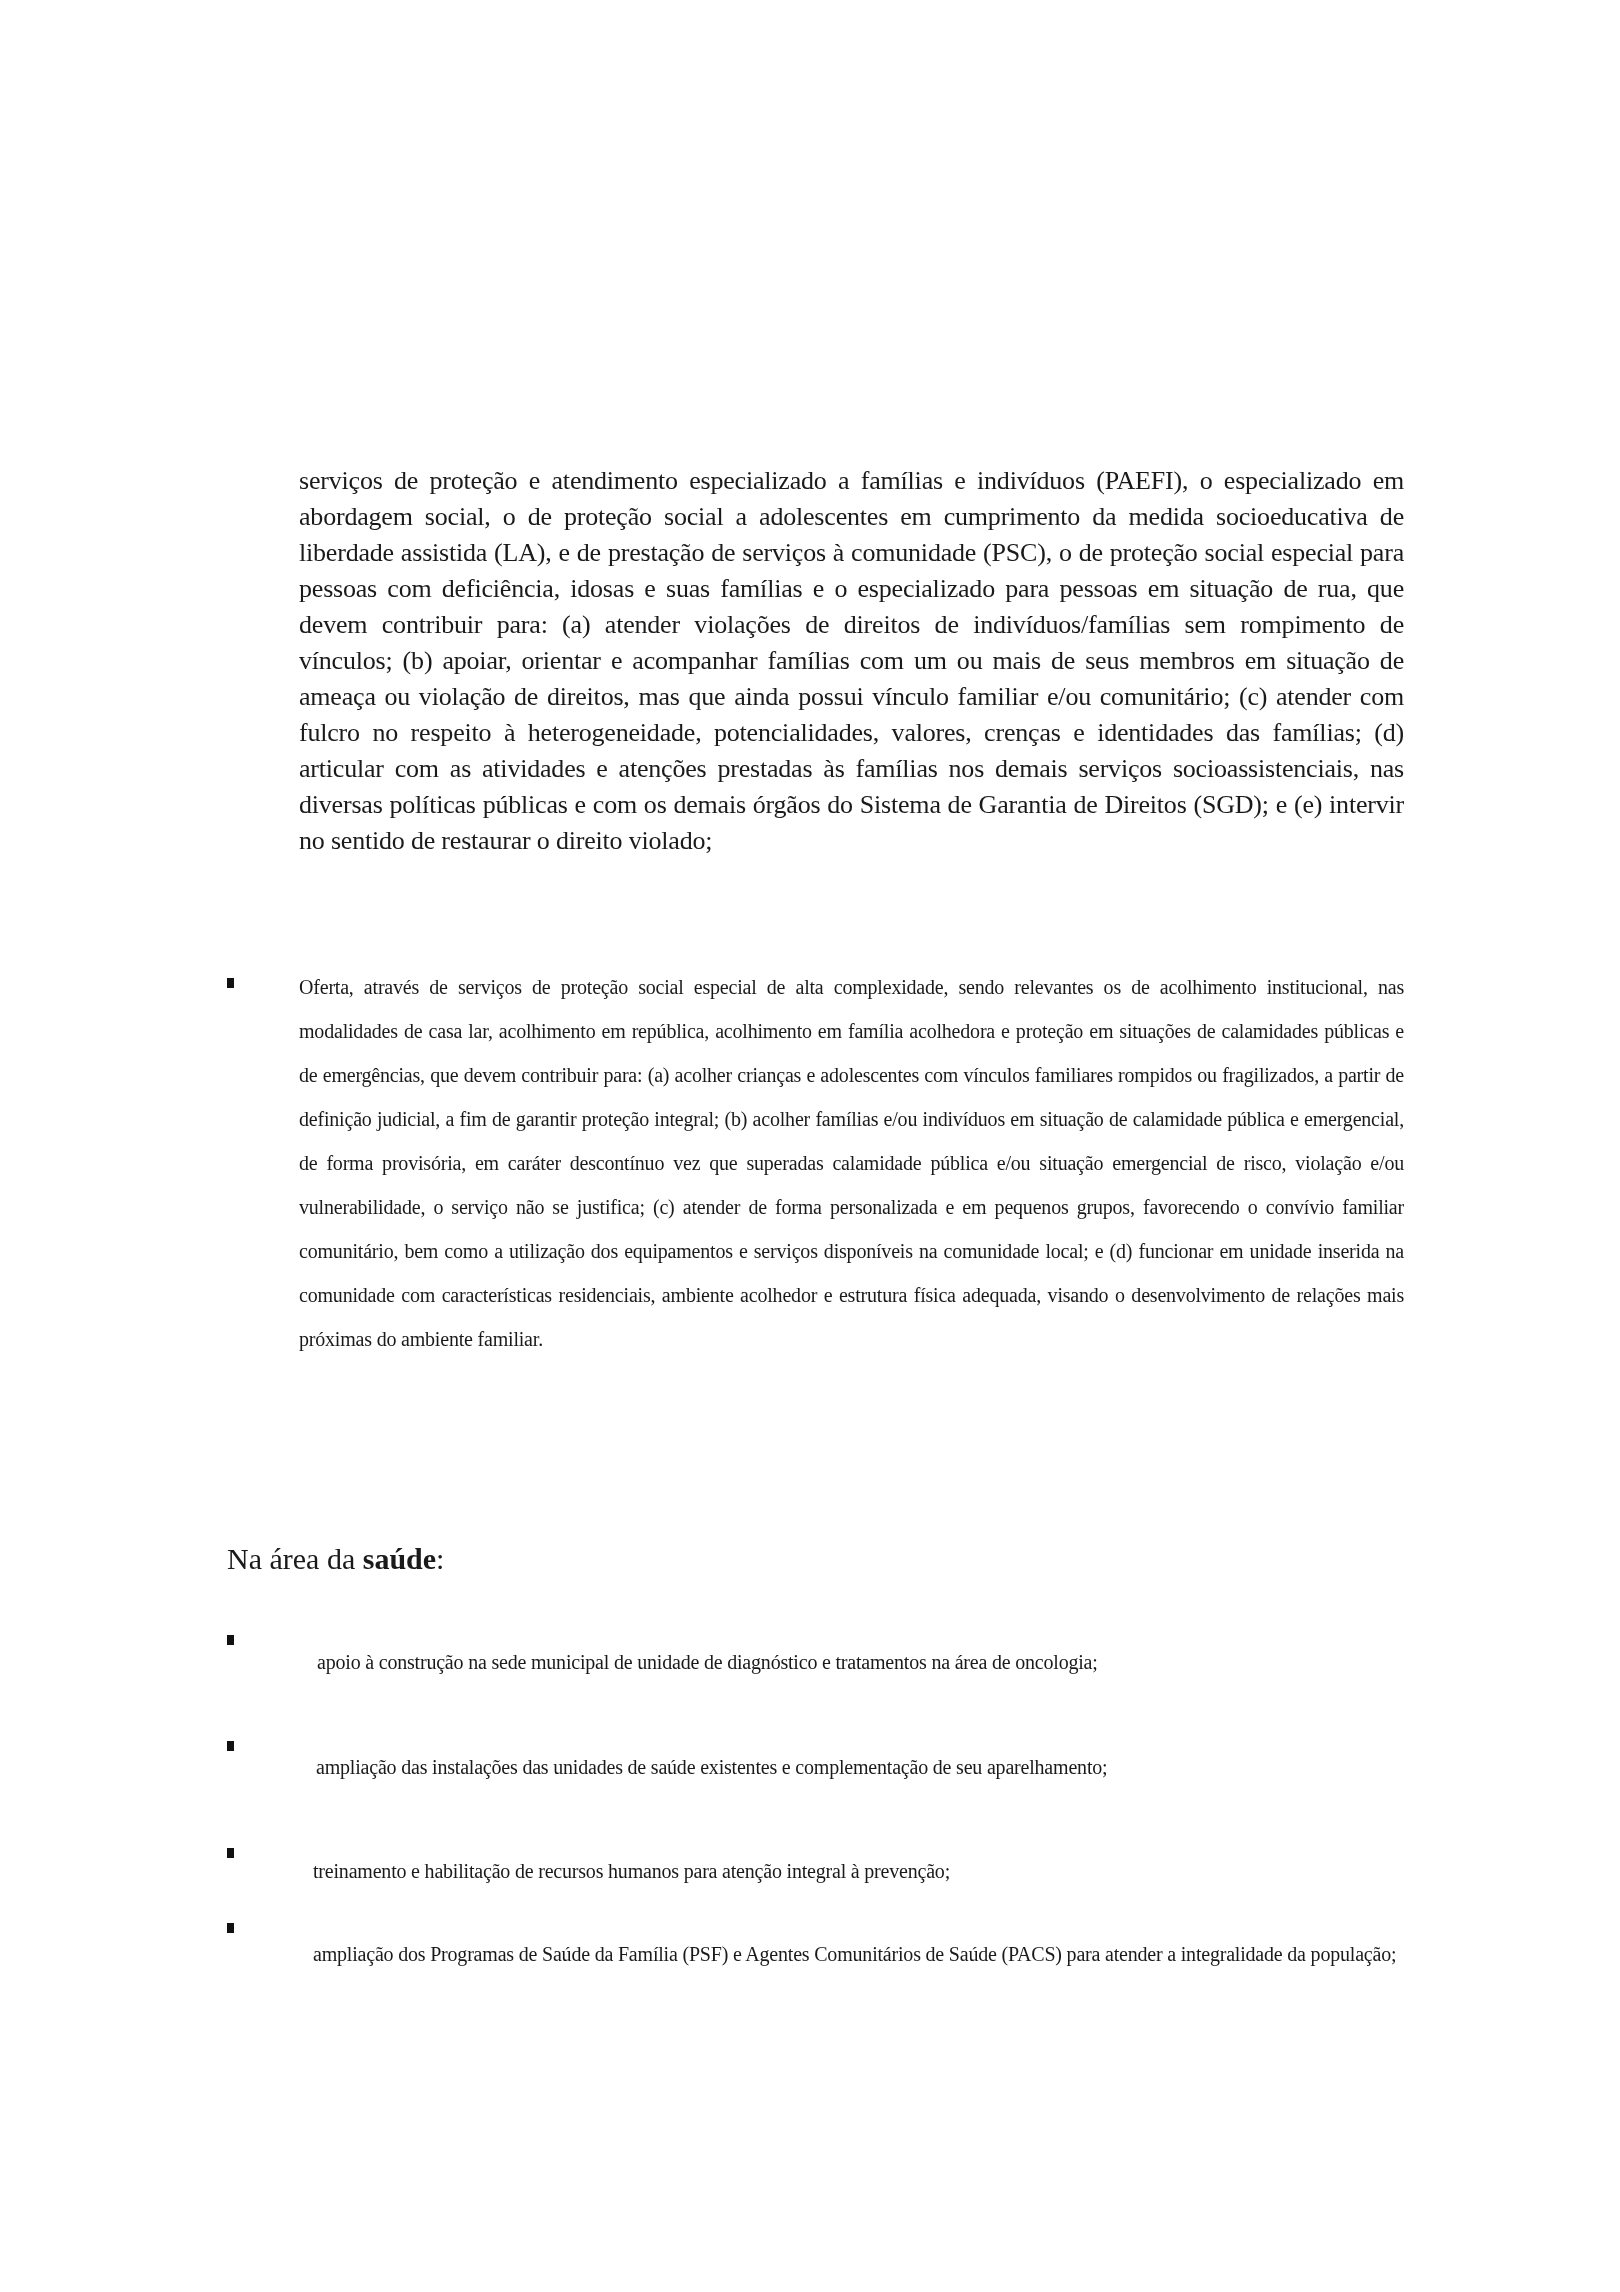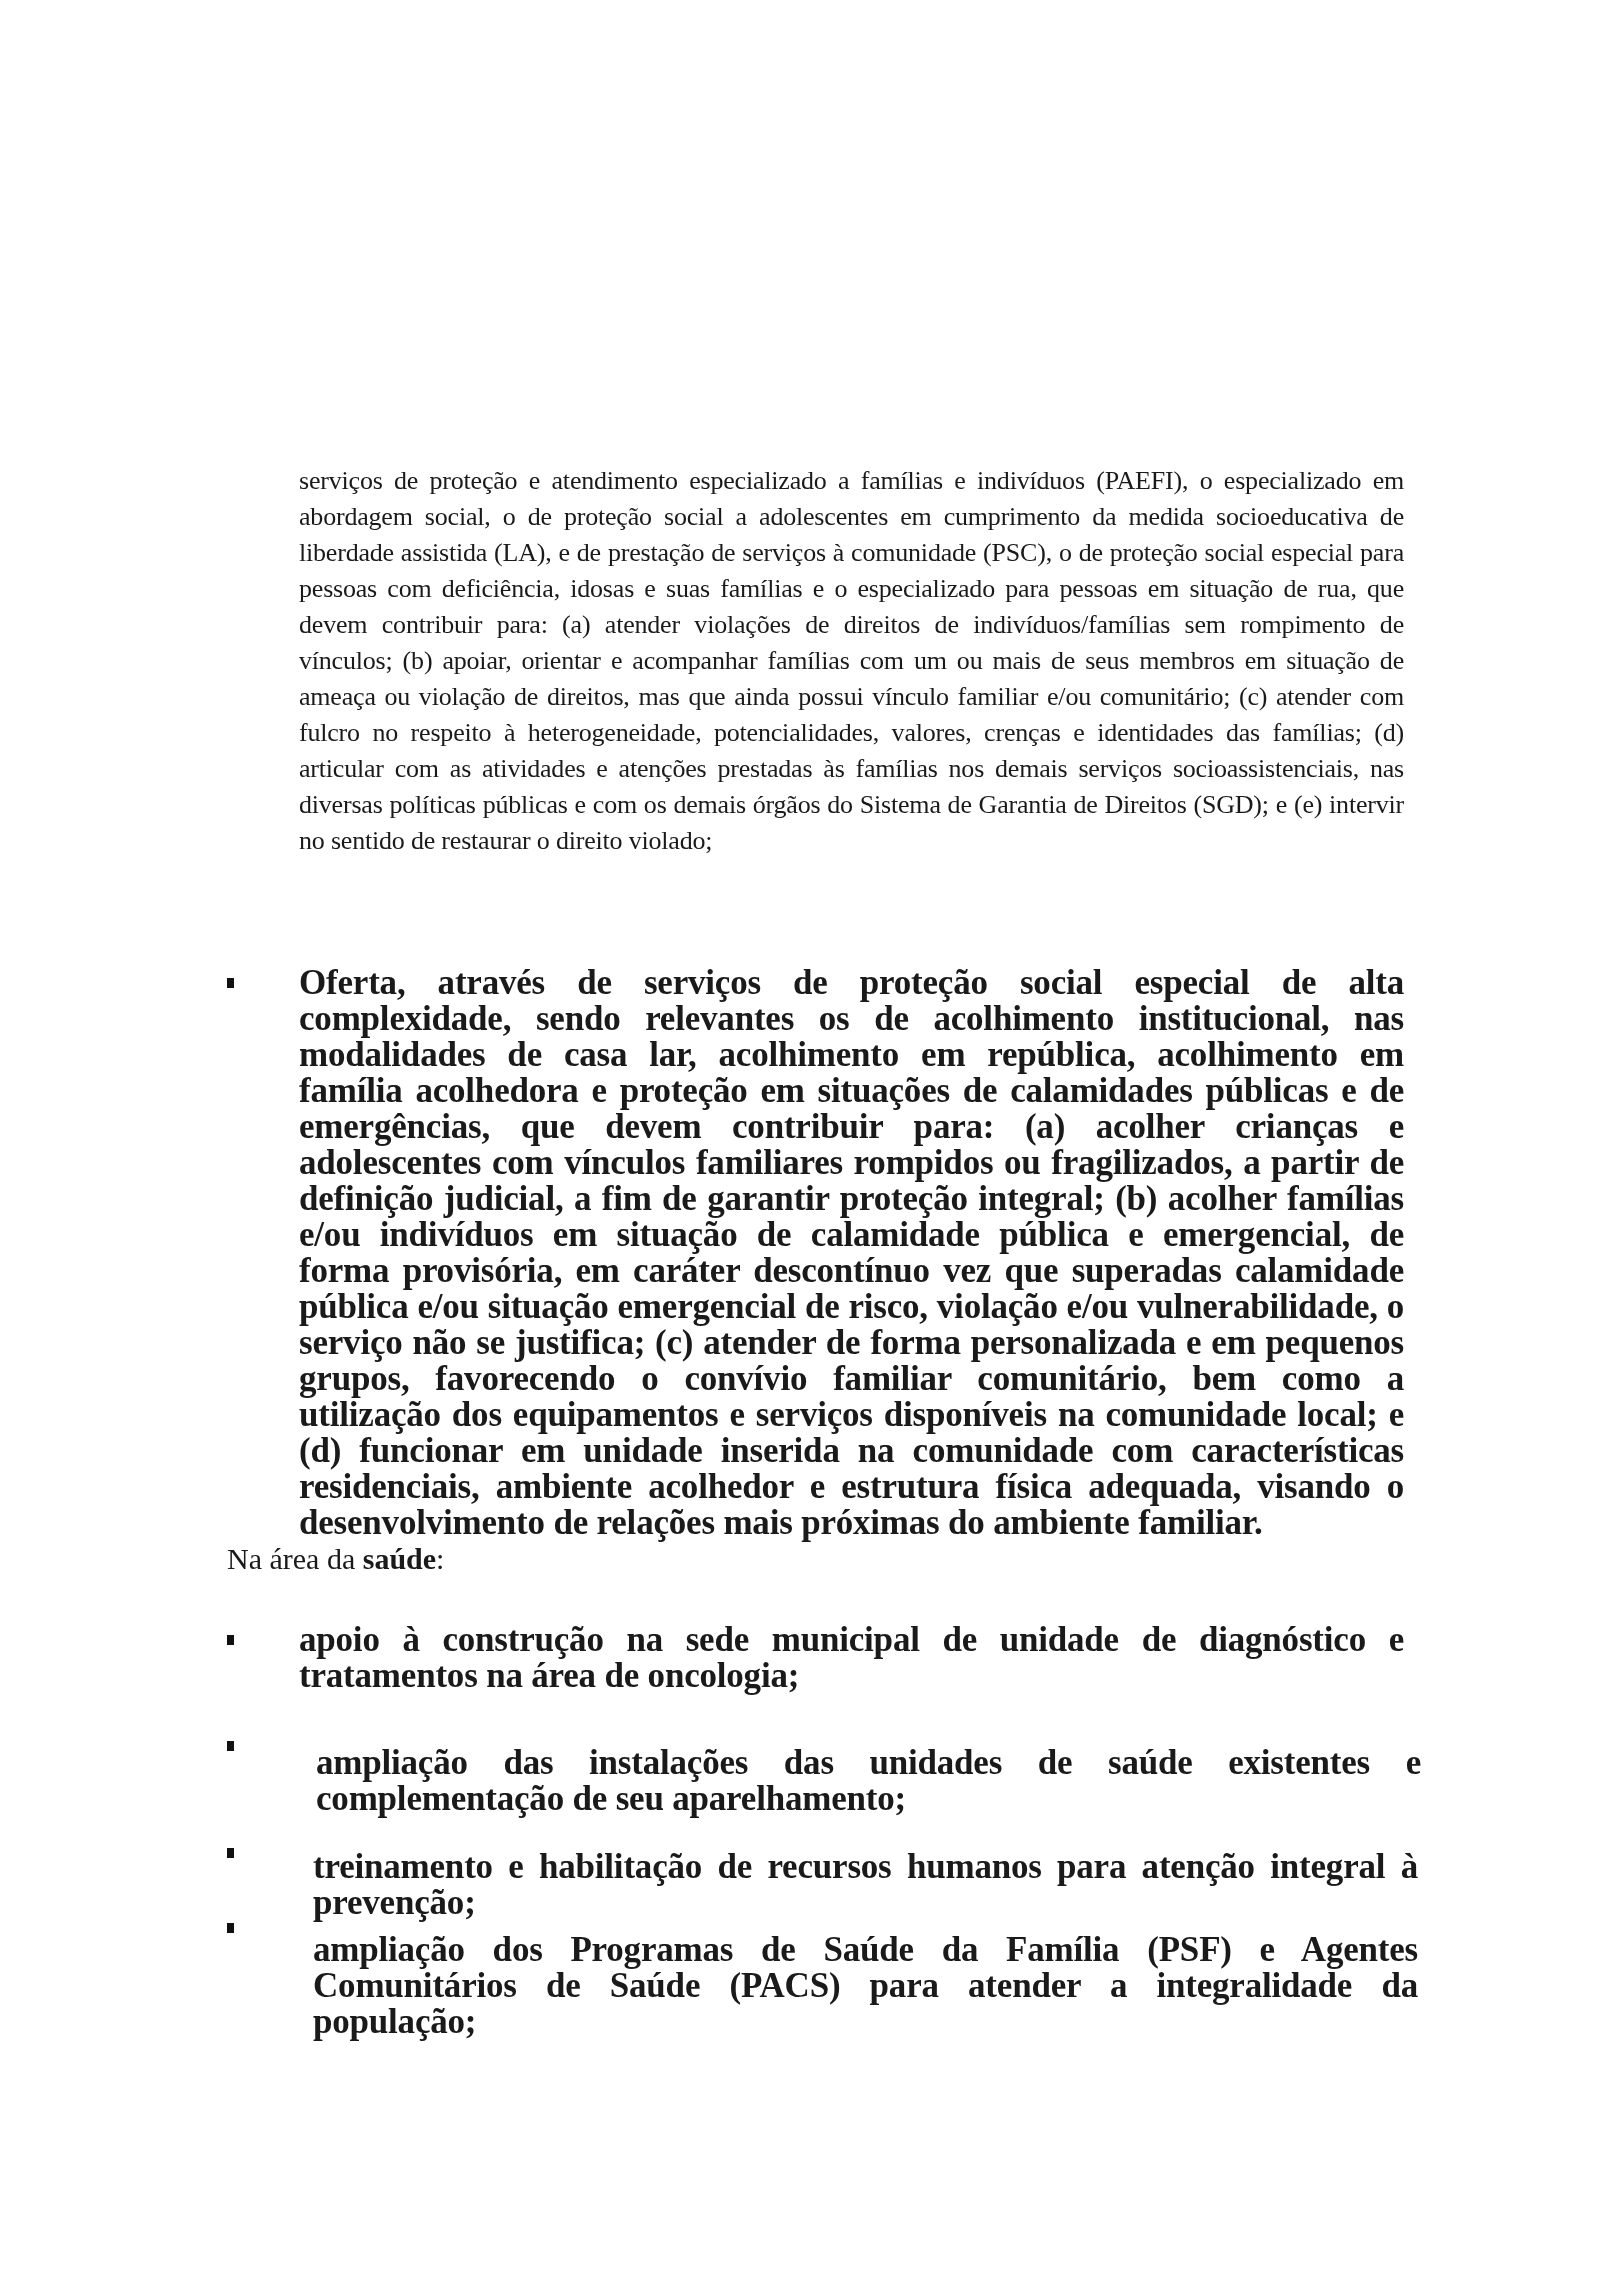--- a/index.html
+++ b/index.html
@@ -3,22 +3,22 @@
   <meta charset="utf-8">
   <style>
     html, body { margin: 0; padding: 0; background: #ffffff; }
     body { width: 1620px; height: 2293px; position: relative; overflow: hidden;
            font-family: "Liberation Serif", "DejaVu Serif", serif; color: #1a1a1a; }
     .page { position: absolute; left: 0; top: 0; width: 1620px; height: 1700px; background: #fff; }
     .para { position: absolute; left: 299px; width: 1105px; font-size: 26px; line-height: 36px;
             text-align: justify; letter-spacing: -0.2px; word-spacing: 0px; }
     .bullet-item { position: absolute; left: 227px; width: 1176px; }
     .bullet-mark { position: absolute; left: 0; top: 12.7px; width: 6.9px; height: 10.8px; background: #111; }
-    .bullet-text { position: absolute; left: 72px; width: 1105px; font-size: 35px; line-height: 36px;
-                   text-align: justify; letter-spacing: -0.2px; font-weight: bold; }
+    .bullet-text { position: absolute; left: 72px; width: 1105px; font-size: 20px; line-height: 44px;
+                   text-align: justify; letter-spacing: -0.2px; }
     .heading { position: absolute; left: 227px; top: 1541px; font-size: 30px; line-height: 36px; }
     .heading b { font-weight: bold; }
   </style>
 </head>
 <body>
 
 <div class="page">
 
   <p class="para" style="top:463px; margin:0;">serviços de proteção e atendimento especializado a famílias e indivíduos (PAEFI), o especializado em abordagem social, o de proteção social a adolescentes em cumprimento da medida socioeducativa de liberdade assistida (LA), e de prestação de serviços à comunidade (PSC), o de proteção social especial para pessoas com deficiência, idosas e suas famílias e o especializado para pessoas em situação de rua, que devem contribuir para: (a) atender violações de direitos de indivíduos/famílias sem rompimento de vínculos; (b) apoiar, orientar e acompanhar famílias com um ou mais de seus membros em situação de ameaça ou violação de direitos, mas que ainda possui vínculo familiar e/ou comunitário; (c) atender com fulcro no respeito à heterogeneidade, potencialidades, valores, crenças e identidades das famílias; (d) articular com as atividades e atenções prestadas às famílias nos demais serviços socioassistenciais, nas diversas políticas públicas e com os demais órgãos do Sistema de Garantia de Direitos (SGD); e (e) intervir no sentido de restaurar o direito violado;</p>
 
@@ -26,21 +26,21 @@
     <span class="bullet-mark"></span>
     <p class="bullet-text" style="margin:0; top:0;">Oferta, através de serviços de proteção social especial de alta complexidade, sendo relevantes os de acolhimento institucional, nas modalidades de casa lar, acolhimento em república, acolhimento em família acolhedora e proteção em situações de calamidades públicas e de emergências, que devem contribuir para: (a) acolher crianças e adolescentes com vínculos familiares rompidos ou fragilizados, a partir de definição judicial, a fim de garantir proteção integral; (b) acolher famílias e/ou indivíduos em situação de calamidade pública e emergencial, de forma provisória, em caráter descontínuo vez que superadas calamidade pública e/ou situação emergencial de risco, violação e/ou vulnerabilidade, o serviço não se justifica; (c) atender de forma personalizada e em pequenos grupos, favorecendo o convívio familiar comunitário, bem como a utilização dos equipamentos e serviços disponíveis na comunidade local; e (d) funcionar em unidade inserida na comunidade com características residenciais, ambiente acolhedor e estrutura física adequada, visando o desenvolvimento de relações mais próximas do ambiente familiar.</p>
   </div>
 
   <div class="heading">
     <span>Na área da </span><b>saúde</b><span>:</span>
   </div>
 
   <div class="bullet-item" style="top:1622px;">
     <span class="bullet-mark"></span>
-    <p class="bullet-text" style="margin:0; top:0;">apoio à construção na sede municipal de unidade de diagnóstico e tratamentos na área de oncologia;</p>
+    <p class="bullet-text" style="margin:18px; top:0;">apoio à construção na sede municipal de unidade de diagnóstico e tratamentos na área de oncologia;</p>
   </div>
 
   <div class="bullet-item" style="top:1728px;">
     <span class="bullet-mark"></span>
     <p class="bullet-text" style="margin:17px; top:0;">ampliação das instalações das unidades de saúde existentes e complementação de seu aparelhamento;</p>
   </div>
 
   <div class="bullet-item" style="top:1835px;">
     <span class="bullet-mark"></span>
     <p class="bullet-text" style="margin:14px; top:0;">treinamento e habilitação de recursos humanos para atenção integral à prevenção;</p>

